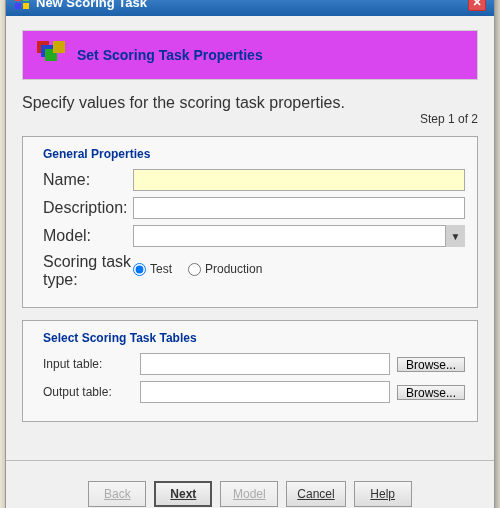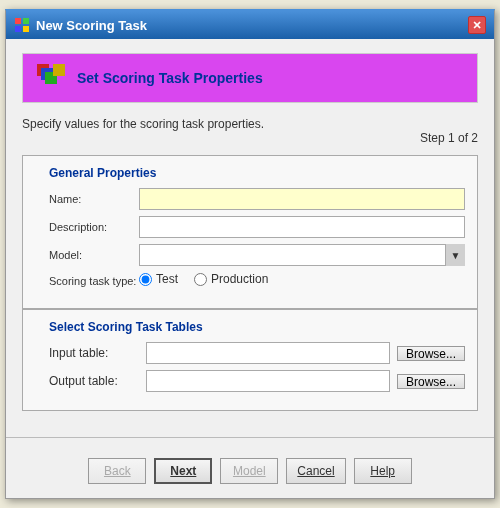--- a/index.html
+++ b/index.html
@@ -83,54 +83,55 @@
       margin-bottom: 14px;
     }
 
     .wizard-title {
       font-size: 14px;
       font-weight: bold;
       color: #003399;
     }
 
     .description-text {
-      font-size: 12px;
+      font-size: 16px;
       color: #333;
       margin-bottom: 0;
     }
 
     .step-indicator {
       text-align: right;
       font-size: 12px;
       color: #333;
       margin-bottom: 10px;
     }
 
     .section-box {
       border: 1px solid #aaa;
-      padding: 10px 12px 12px 26px;
+      padding: 10px 12px 12px 20px;
+      margin-bottom: 12px;
       background: #f8f8f8;
     }
 
     .section-title {
       font-size: 12px;
       font-weight: bold;
       color: #003399;
       margin-bottom: 8px;
     }
 
     .form-row {
       display: flex;
       align-items: center;
       margin-bottom: 6px;
     }
 
     .form-label {
       width: 90px;
-      font-size: 11px;
+      font-size: 16px;
       color: #333;
       text-align: left;
     }
 
     .form-input {
       flex: 1;
       height: 22px;
       border: 1px solid #aaa;
       padding: 2px 4px;
       font-size: 12px;

